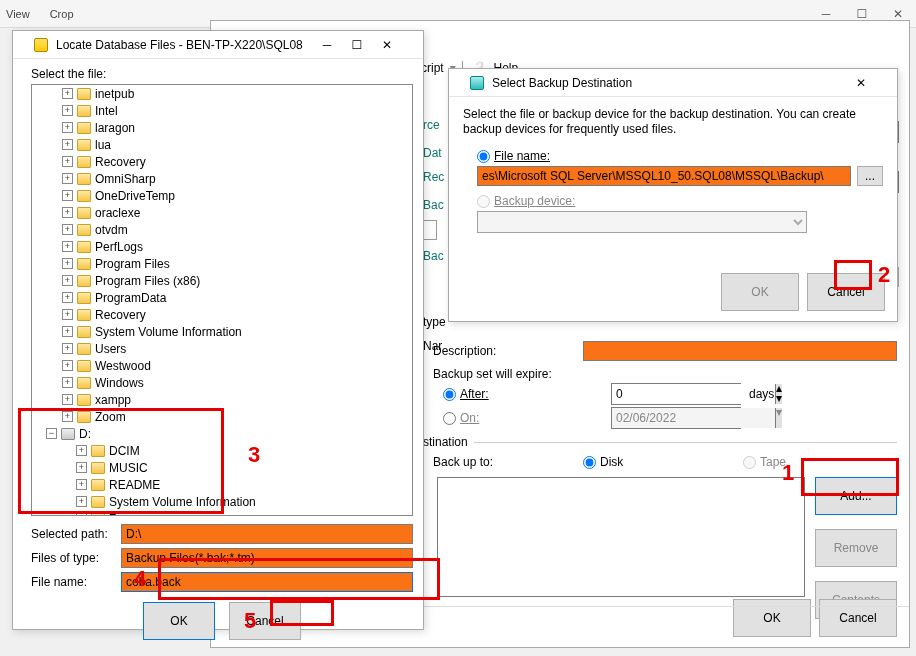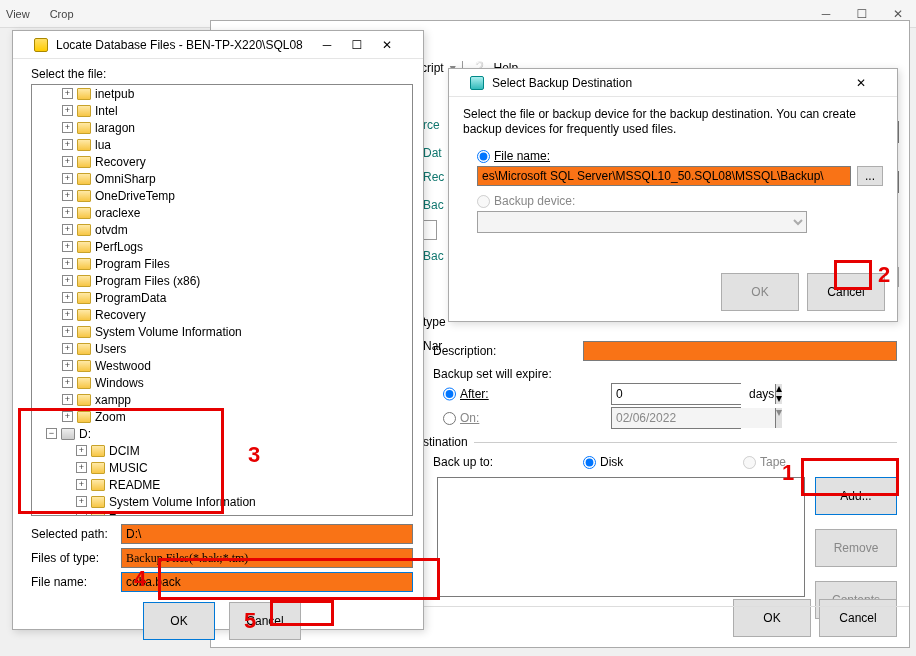--- a/index.html
+++ b/index.html
@@ -80,21 +80,21 @@
   <div style="position:absolute;right:10px;top:246px">
       <button class="small-btn" style="width:30px">...</button>
   </div>
 
   <div style="position:absolute;left:222px;top:320px;right:12px;display:flex;align-items:center">
     <span style="width:150px">Description:</span>
     <input type="text" class="txt" style="flex: 1 1 0%;">
   </div>
 
   <div style="position:absolute;left:222px;top:346px">Backup set will expire:</div>
-  <div style="position:absolute;left:232px;top:366px;display:flex;">
+  <div style="position:absolute;left:232px;top:366px;display:flex;align-items:center">
     <input type="radio" class="radio" checked="" style="">
     <span style="text-decoration:underline">After:</span>
   </div>
   <div style="position:absolute;left:400px;top:362px;display:flex;align-items:center;gap:8px">
     <div class="spinbox" style="width:130px">
       <input type="text" value="0" style="">
       <div class="sp">
           <div>▴</div>
           <div>▾</div>
         </div>
@@ -155,21 +155,21 @@
       <div style="display:flex;align-items:center;margin-bottom:3px">
         <input type="radio" class="radio" checked="" style="">
         <span style="text-decoration:underline">File name:</span>
       </div>
       <div style="display:flex;gap:6px;margin-bottom:8px">
         <input type="text" class="txt" style="flex: 1 1 0%;" value="es\Microsoft SQL Server\MSSQL10_50.SQL08\MSSQL\Backup\">
         <button class="small-btn">...</button>
       </div>
       <div style="display:flex;align-items:center;margin-bottom:3px" class="disabled">
         <input type="radio" class="radio" disabled="" style="">
-        <span style="">Backup device:</span>
+        <span style="text-decoration:underline">Backup device:</span>
       </div>
       <select class="combo disabled" disabled="" style="width:330px;background:#f0f0f0"></select>
     </div>
   </div>
   <div style="position:absolute;right:12px;bottom:10px;display:flex;gap:8px">
     <button class="btn disabled" style="width:78px">OK</button>
     <button class="btn" style="width:78px">Cancel</button>
   </div>
 </div>
 
@@ -317,21 +317,21 @@
       </div>
 
     <table style="width:100%;margin-top:6px;border-spacing:0">
       <tbody>
           <tr style="height:24px">
         <td style="width:90px"><span>Selected path:</span></td>
         <td><input type="text" class="txt" style="width: 100%;" value="D:\"></td>
       </tr>
       <tr style="height:24px">
         <td><span>Files of type:</span></td>
-        <td><input type="text" class="txt" style="width: 100%; font-family: Liberation Serif, serif;" value="Backup Files(*.bak;*.tm)"></td>
+        <td><input type="text" class="txt" style="width: 100%;" value="Backup Files(*.bak;*.tm)"></td>
       </tr>
       <tr style="height:24px">
         <td><span>File name:</span></td>
         <td><input type="text" class="txt" style="width: 100%; border: 1px solid rgb(0, 120, 215);" value="coba.back"></td>
       </tr>
     </tbody>
       </table>
     <div style="display:flex;justify-content:center;gap:14px;margin-top:8px;padding-bottom:8px">
       <button class="btn default" style="width:72px">OK</button>
       <button class="btn" style="width:72px">Cancel</button>

